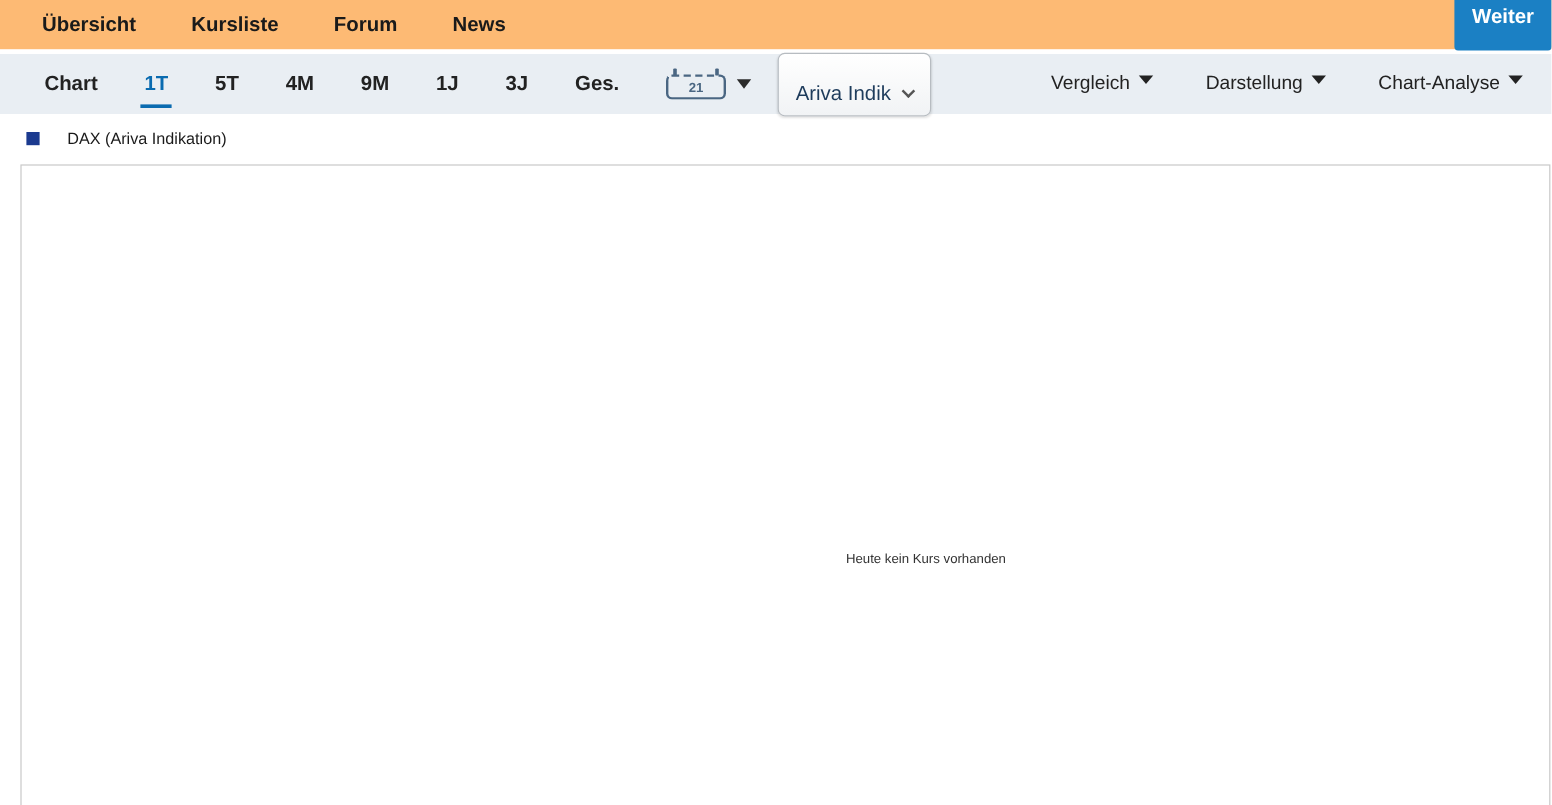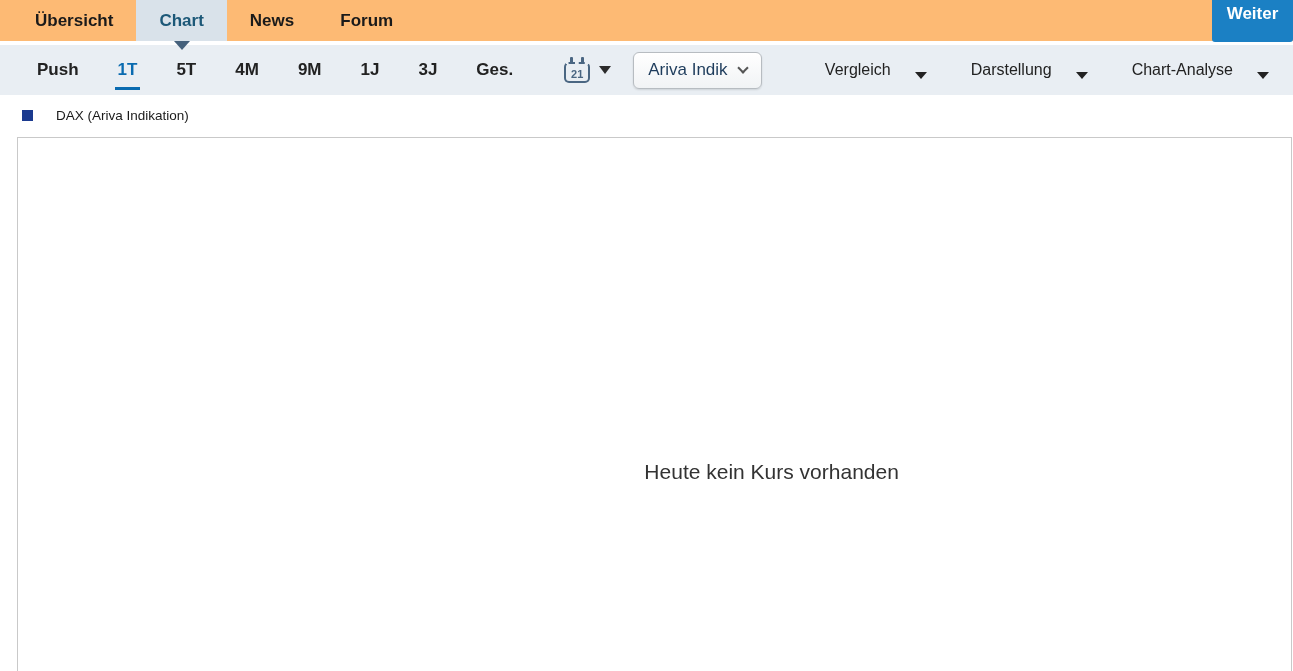--- a/index.html
+++ b/index.html
@@ -96,35 +96,34 @@
     height: 3px;
     background: var(--accent-blue, #0a6bb0);
   }
   .cal-group {
     display: flex;
     align-items: center;
     margin-right: 22px;
     cursor: pointer;
   }
   .cal {
-    width: 26px;
+    width: 50px;
     height: 21px;
     border: 2px solid #4a6682;
     border-top-style: dashed;
     border-radius: 5px;
     position: relative;
     display: flex;
     align-items: flex-end;
     justify-content: center;
     font-size: 11px;
     font-weight: 700;
     color: #4a6682;
     margin-top: 5px;
     padding-bottom: 1px;
-    margin-left: 12px;
   }
   .cal::before, .cal::after {
     content: "";
     position: absolute;
     top: -7px;
     width: 3px;
     height: 6px;
     background: #4a6682;
     border-radius: 1px;
   }
@@ -137,21 +136,21 @@
     border-top: 8px solid #2b2b2b;
     margin-left: 9px;
   }
   .indicator-btn {
     display: flex;
     align-items: center;
     border: 1px solid #b7bcc1;
     border-radius: 6px;
     background: linear-gradient(#ffffff, #f1f3f5);
     box-shadow: 0 1px 2px rgba(0,0,0,0.12);
-    padding: 7px 14px 8px 14px;
+    padding: 23px 14px 8px 14px;
     font-size: 17px;
     color: #1e3c5c;
     cursor: pointer;
     white-space: nowrap;
   }
   .chev {
     display: inline-block;
     width: 8px;
     height: 8px;
     border-right: 2px solid #555;
@@ -162,22 +161,22 @@
   }
   .toolbar-right {
     margin-left: auto;
     display: flex;
     align-items: center;
     gap: 44px;
     padding-right: 4px;
   }
   .menu {
     display: flex;
-    align-items: flex-end;
-    gap: 24px;
+    align-items: flex-start;
+    gap: 7px;
     font-size: 16px;
     color: #222;
     cursor: pointer;
     white-space: nowrap;
   }
   .menu .caret-sm {
     width: 0; height: 0;
     border-left: 6px solid transparent;
     border-right: 6px solid transparent;
     border-top: 7px solid #222;
@@ -209,41 +208,38 @@
     top: 137px;
     height: 545px;
     border: 1px solid #c9c9c9;
     background: #fff;
   }
   .empty-msg {
     position: absolute;
     top: 322px;
     left: 59.2%;
     transform: translateX(-50%);
-    font-size: 21px;
+    font-size: 11px;
     color: #333;
     white-space: nowrap;
   }
 </style>
 </head>
 <body>
 
 <div class="topnav">
   <div class="nav-item">Übersicht</div>
-  <div class="nav-item active">
-    <span>Chart</span>
-    <span class="tab-caret"></span>
-  </div>
+  <div class="nav-item">Kursliste</div>
+  <div class="nav-item">Forum</div>
   <div class="nav-item">News</div>
-  <div class="nav-item">Forum</div>
   <button class="weiter">Weiter</button>
 </div>
 
 <div class="toolbar">
-  <div class="range">Push</div>
+  <div class="range">Chart</div>
   <div class="range active">1T</div>
   <div class="range">5T</div>
   <div class="range">4M</div>
   <div class="range">9M</div>
   <div class="range">1J</div>
   <div class="range">3J</div>
   <div class="range">Ges.</div>
 
   <div class="cal-group">
     <span class="cal">21</span>

